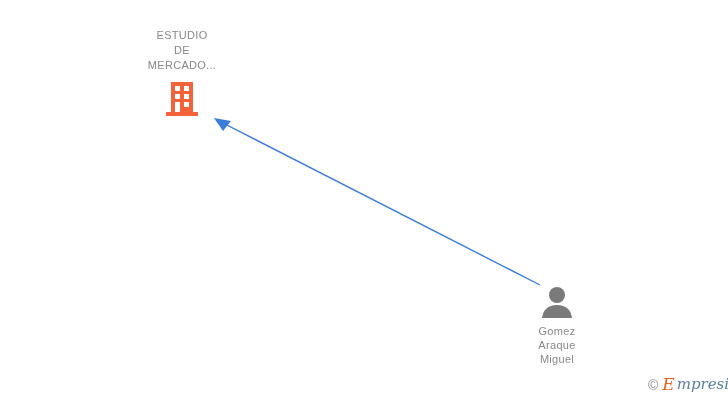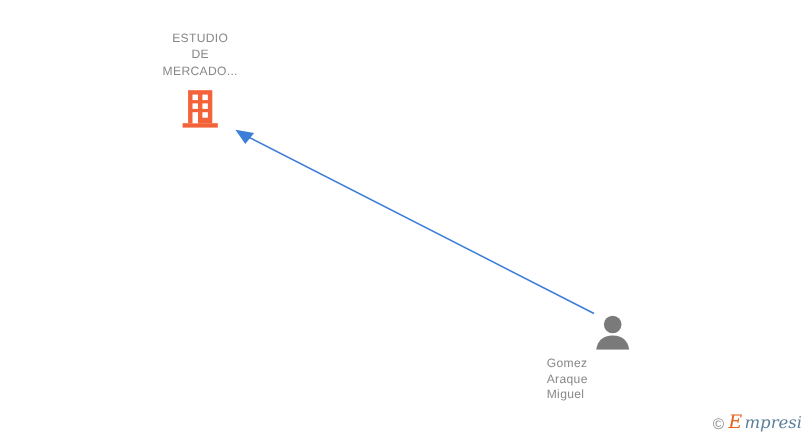--- a/index.html
+++ b/index.html
@@ -50,21 +50,21 @@
     align-items: flex-start;
     height: 42px;
   }
 
   
   .person-node {
     position: absolute;
     left: 497px;
     top: 286px;
     width: 120px;
-    text-align: left;
+    text-align: center;
   }
   .person-icon-wrap {
     display: flex;
     justify-content: center;
     align-items: flex-end;
     height: 32px;
   }
   .person-label {
     margin-top: 6px;
     font-size: 11px;

